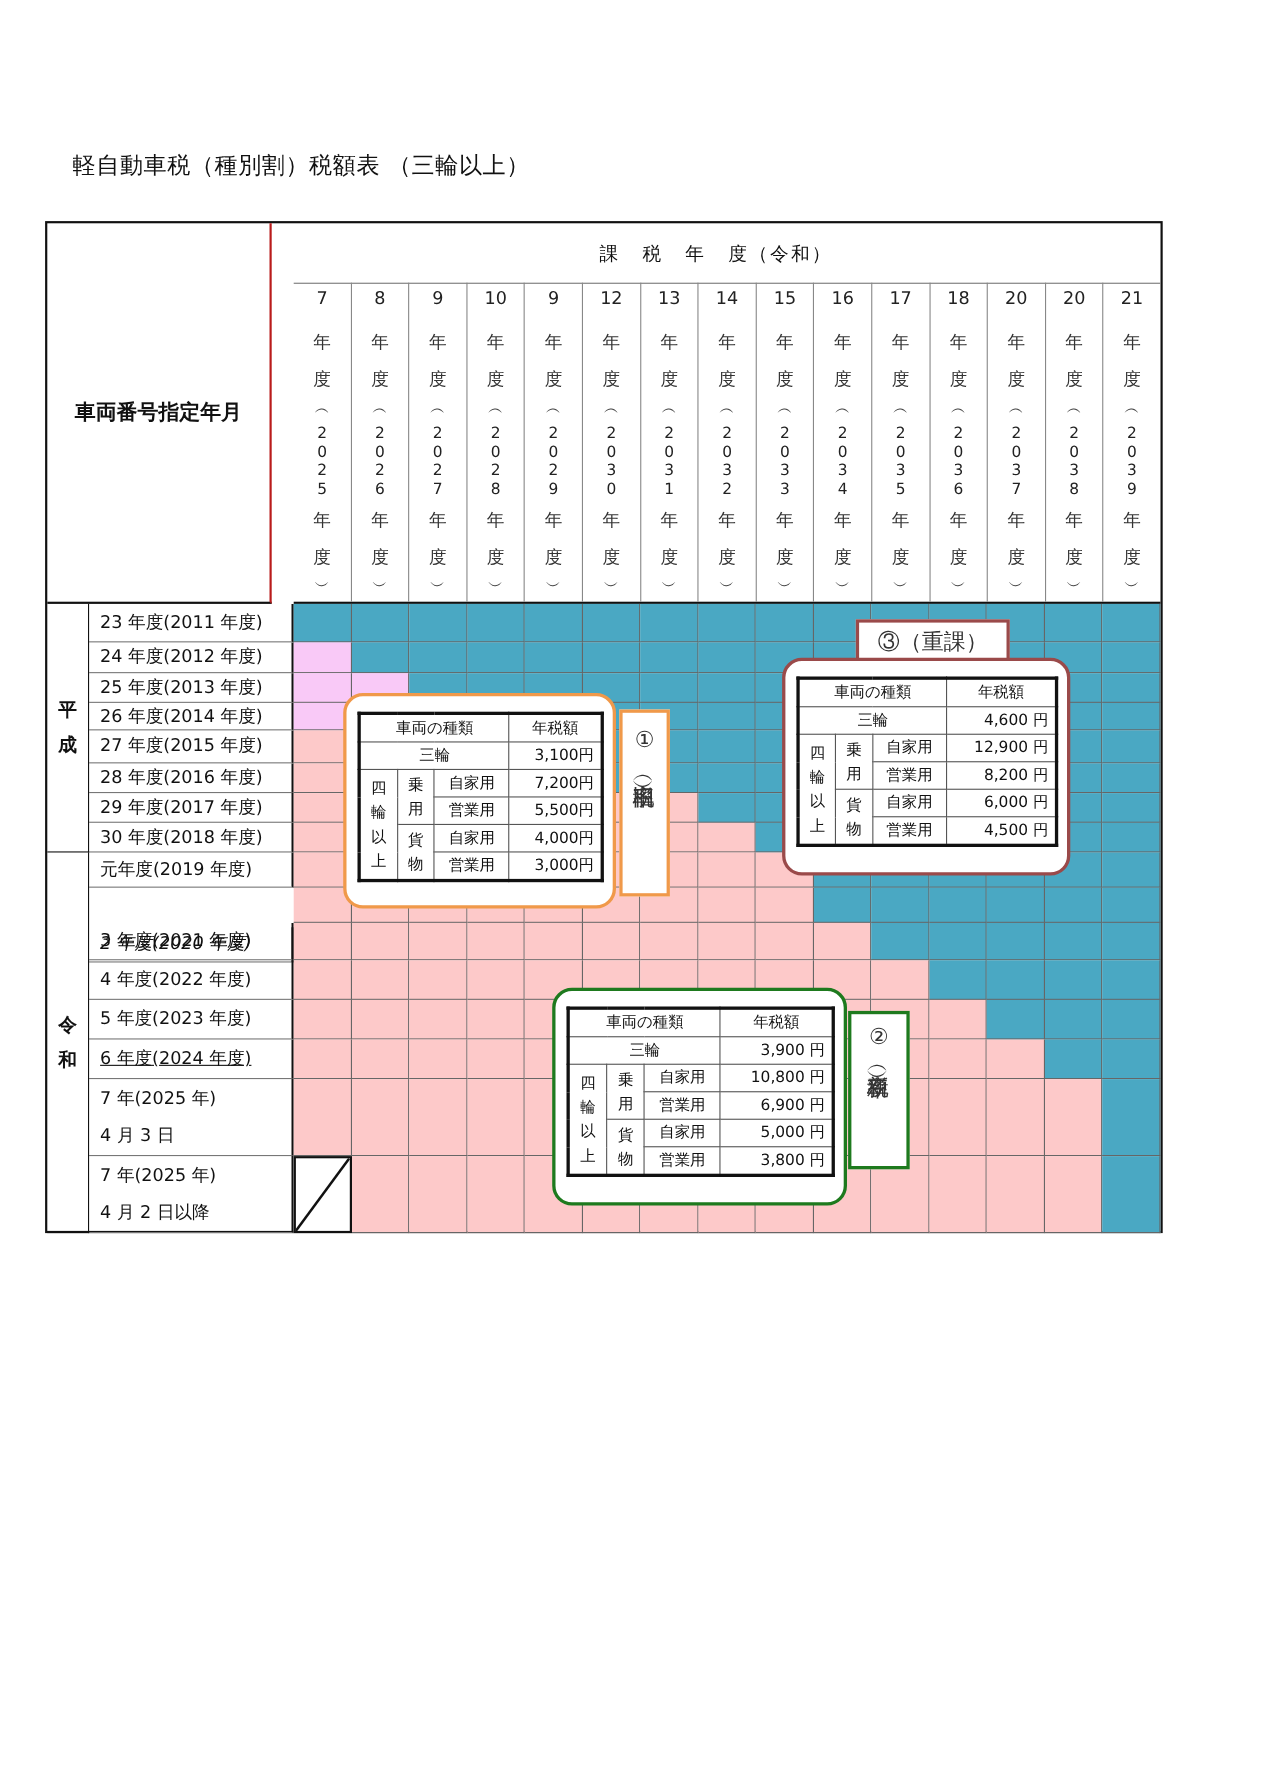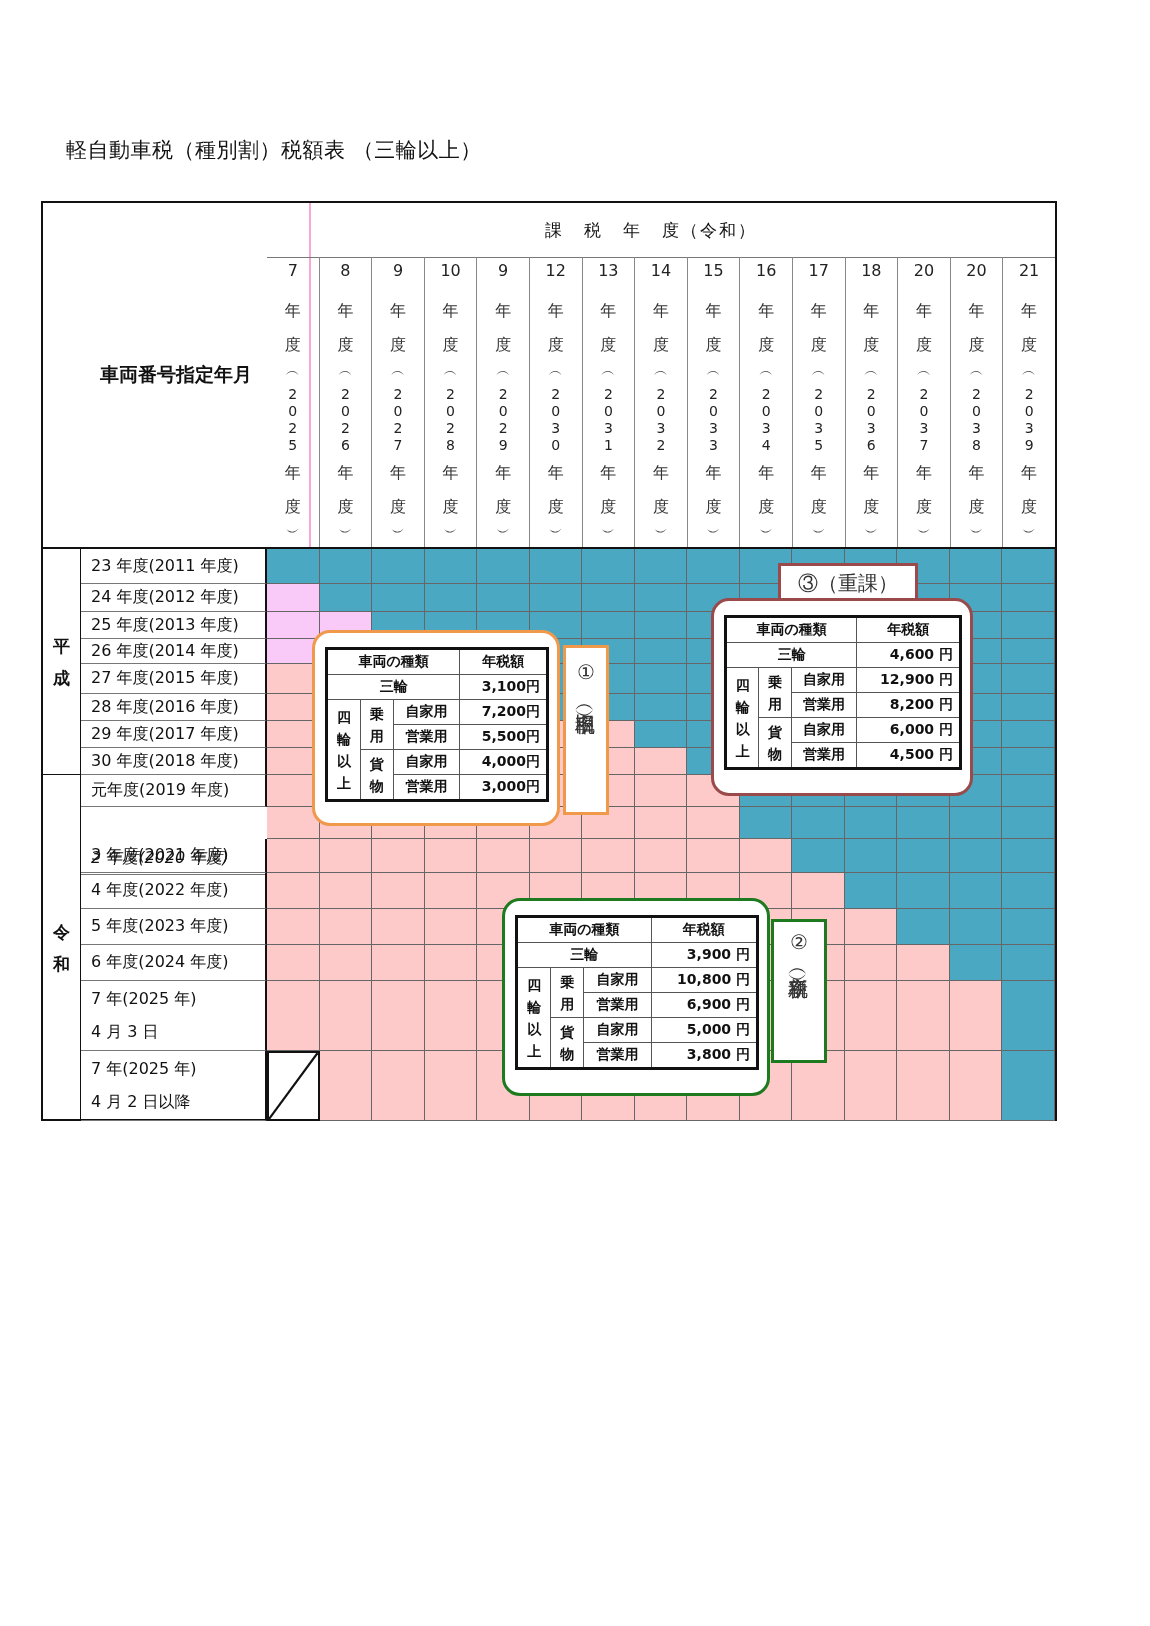--- a/index.html
+++ b/index.html
@@ -1,38 +1,38 @@
 <!DOCTYPE html>
 <html><head>
 <meta charset="utf-8">
 <style>
   html,body{margin:0;padding:0;background:#fff;}
   body{width:1150px;height:1626px;position:relative;font-family:"DejaVu Sans","Liberation Sans",sans-serif;color:#111;overflow:hidden;}
   .title{position:absolute;left:66px;top:136px;font-size:21px;letter-spacing:0.5px;}
   .tbl{position:absolute;left:41px;top:201px;width:1016px;height:920px;border:2px solid #111;box-sizing:border-box;}
-  .left-head{position:absolute;left:0;top:0;width:268px;height:346px;border-right:2px solid #f9a8d4;border-bottom:2px solid #111;box-sizing:border-box;display:flex;align-items:center;justify-content:center;font-weight:bold;font-size:19px;text-align:center;}
+  .left-head{position:absolute;left:0;top:0;width:204px;height:346px;border-right:2px solid #b91c1c;border-bottom:2px solid #111;box-sizing:border-box;display:flex;align-items:center;justify-content:center;font-weight:bold;font-size:19px;text-align:center;}
   .top-head{position:absolute;left:224px;top:0;right:0;height:54px;border-bottom:1px solid #777;display:flex;align-items:center;justify-content:center;font-size:17px;letter-spacing:2px;}
   .top-head span{margin-right:20px}
   .cols{position:absolute;left:224px;top:54px;right:0;height:292px;display:flex;border-bottom:2px solid #111;box-sizing:border-box;}
   .col{flex:1;border-right:1px solid #888;display:flex;flex-direction:column;align-items:center;font-size:16px;color:#333;box-sizing:border-box;}
   .col:last-child{border-right:none}
   .col .n{margin-top:4px;font-size:16px;color:#222}
   .col .k{margin-top:14px;line-height:34px}
   .col .y{line-height:17px;font-size:14px;color:#222;text-align:center;margin-top:6px}
   .col .p{font-size:14px;color:#444}
   .era{position:absolute;left:0;width:38px;border-right:1px solid #111;box-sizing:border-box;display:flex;flex-direction:column;align-items:center;justify-content:center;font-weight:bold;font-size:17px;line-height:32px;}
   .rowlbl{position:absolute;left:38px;width:186px;border-bottom:1px solid #777;box-sizing:border-box;font-size:16px;padding-left:10px;display:flex;flex-direction:column;justify-content:center;border-right:2px solid #111;}
   .grid{position:absolute;left:224px;top:346px;right:0;bottom:0;}
   .cell{position:absolute;box-sizing:border-box;border-right:1px solid #666;border-bottom:1px solid #666;}
   .blue{background:#4aa8c3}
   .pink{background:#fdc9c9}
   .lav{background:#f9c9f7}
   .white{background:#fff}
   .box{position:absolute;background:#fff;border-radius:18px;box-sizing:border-box;}
-  .rt{border-collapse:collapse;font-size:14px;position:absolute;font-weight:bold;}
+  .rt{border-collapse:collapse;font-size:14px;position:absolute;}
   .rt td{border:1px solid #555;padding:0 6px;height:24px;}
   .rt{border:3px solid #111}
   .rt .num{text-align:right}
   .rt .c{text-align:center}
   .side{position:absolute;background:#fff;box-sizing:border-box;font-family:"DejaVu Serif","Liberation Serif",serif;font-size:20px;color:#333;display:flex;flex-direction:column;align-items:center;}
 </style>
 </head>
 <body>
 
 <div class="title">軽自動車税（種別割）税額表 （三輪以上）</div>
@@ -174,21 +174,21 @@
       <div class="rowlbl" style="top: 436px; height: 25px;">26 年度(2014 年度)</div>
       <div class="rowlbl" style="top: 461px; height: 30px;">27 年度(2015 年度)</div>
       <div class="rowlbl" style="top: 491px; height: 27px;">28 年度(2016 年度)</div>
       <div class="rowlbl" style="top: 518px; height: 27px;">29 年度(2017 年度)</div>
       <div class="rowlbl" style="top: 545px; height: 27px;">30 年度(2018 年度)</div>
       <div class="rowlbl" style="top: 572px; height: 32px;">元年度(2019 年度)</div>
       <div class="rowlbl" style="top: 640px; height: 32px; font-style: italic;">2 年度(2020 年度)</div>
       <div class="rowlbl" style="top: 636px; height: 34px;">3 年度(2021 年度)</div>
       <div class="rowlbl" style="top: 670px; height: 36px;">4 年度(2022 年度)</div>
       <div class="rowlbl" style="top: 706px; height: 36px;">5 年度(2023 年度)</div>
-      <div class="rowlbl" style="top: 742px; height: 36px;">6 年度(2024 年度)</div>
+      <div class="rowlbl" style="top: 742px; height: 36px; text-decoration: underline;">6 年度(2024 年度)</div>
       <div class="rowlbl" style="top: 778px; height: 70px;">
         <div>7 年(2025 年)</div>
         <div style="margin-top:12px">4 月 3 日</div>
       </div>
       <div class="rowlbl" style="top: 848px; height: 70px;">
         <div>7 年(2025 年)</div>
         <div style="margin-top:12px">4 月 2 日以降</div>
       </div>
     </div>
   <div class="grid" id="grid">

